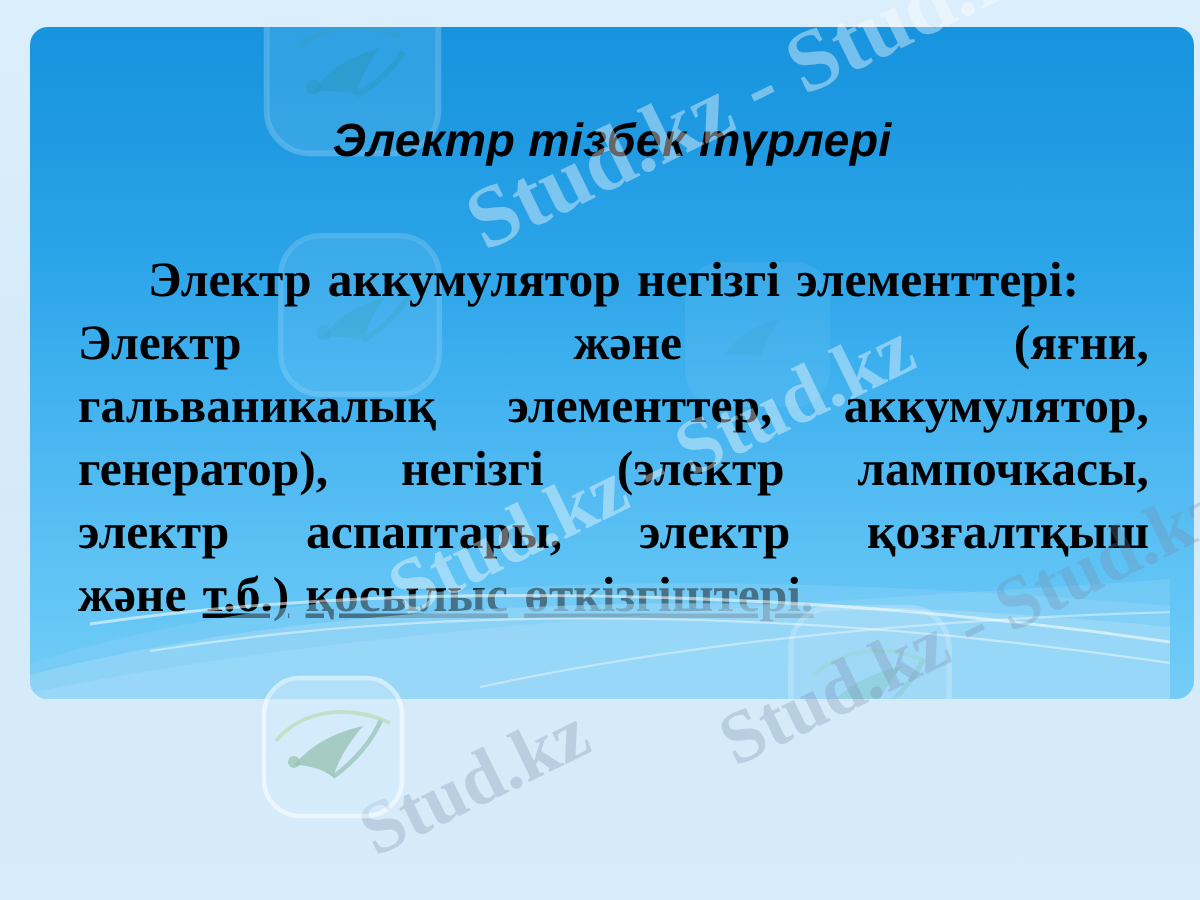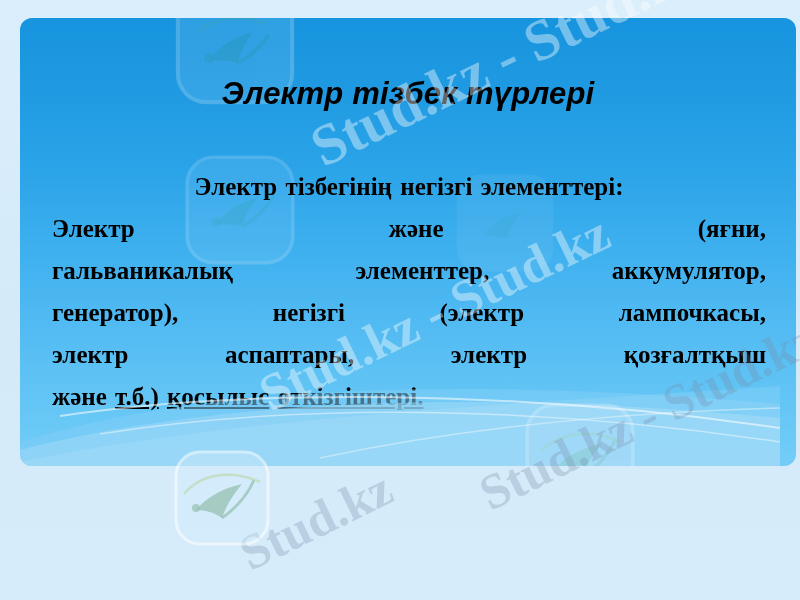--- a/index.html
+++ b/index.html
@@ -66,21 +66,21 @@
     white-space: nowrap;
   }
 
   #body-block {
     position: absolute;
     left: 32px;
     right: 30px;
     top: 148px;
     font-family: "Liberation Serif", serif;
     font-weight: bold;
-    font-size: 25px;
+    font-size: 33px;
     line-height: 42px;
     color: #000000;
   }
   .bodyline {
     display: flex;
     white-space: nowrap;
   }
   
   .bodyline.justify {
     justify-content: space-between;
@@ -183,21 +183,21 @@
         <rect x="6" y="6" width="88" height="88" rx="22" fill="#cfeafc" opacity="0.45"></rect>
         <path d="M30 62 C38 50 50 44 64 40 C58 48 54 56 52 64 C46 62 38 62 30 62 Z" fill="#57a06a" opacity="0.4"></path>
       </svg>
     </div>
 
     <div id="title">Электр тізбек түрлері</div>
 
     <div id="body-block">
       <div class="bodyline indent">
           <span>Электр</span>
-          <span>тізбегінің</span>
+          <span>аккумулятор</span>
           <span>негізгі</span>
           <span>элементтері:</span>
         </div>
       <div class="bodyline justify">
           <span>Электр</span>
           <span>және</span>
           <span>(яғни,</span>
         </div>
       <div class="bodyline justify">
           <span>гальваникалық</span>

